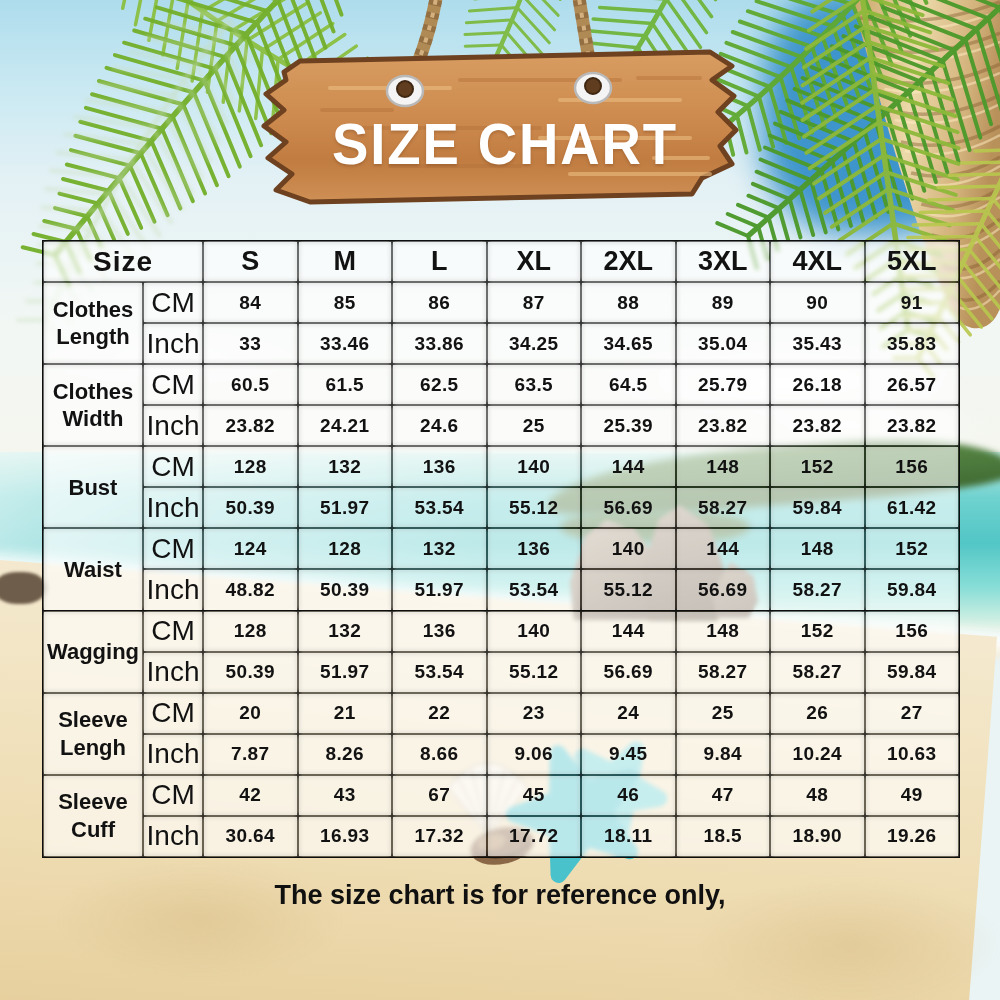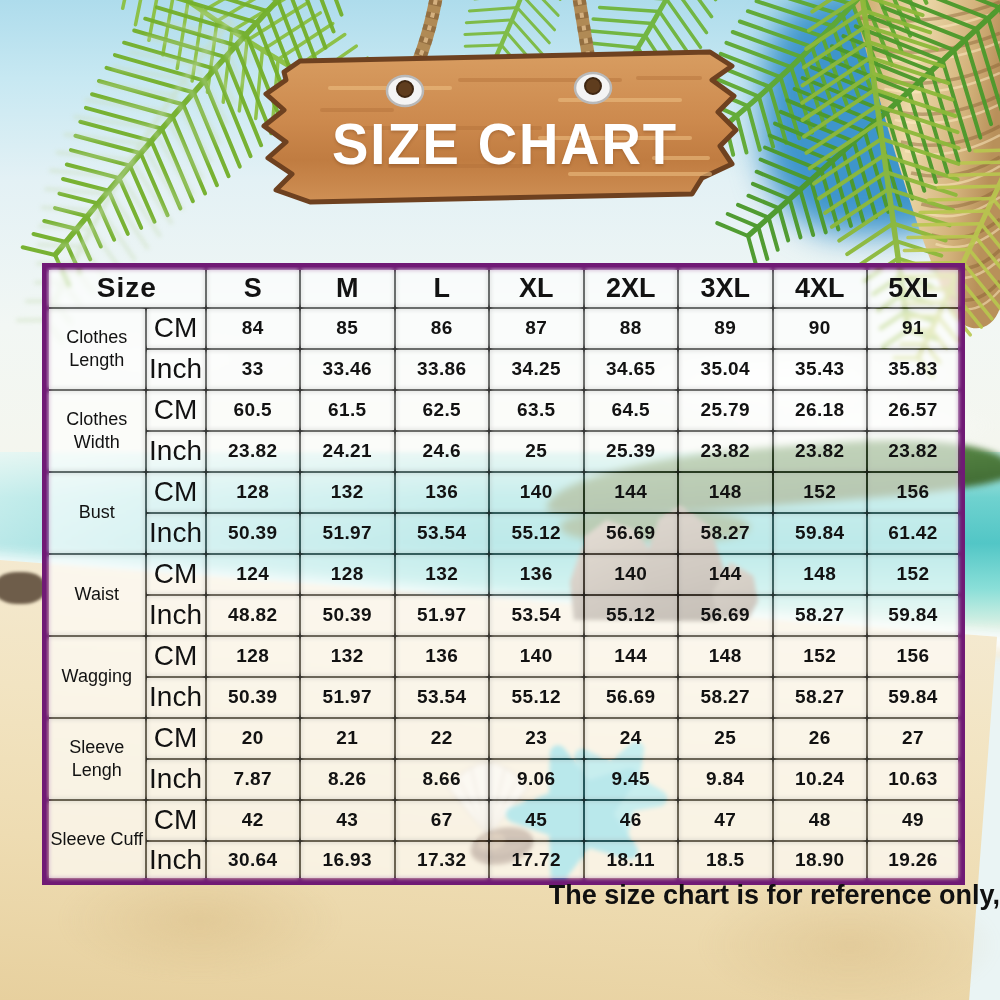--- a/index.html
+++ b/index.html
@@ -30,34 +30,34 @@
   .rock3{left:712px;top:562px;width:46px;height:56px;background:linear-gradient(160deg,#a8977f,#776753);
     clip-path:polygon(40% 0,90% 25%,100% 70%,80% 100%,10% 100%,0 55%);}
   .rock4{left:-6px;top:572px;width:52px;height:32px;background:#6e5d4a;border-radius:45%;filter:blur(1.5px);}
   .blotch{background:radial-gradient(closest-side,rgba(205,172,112,.30),rgba(205,172,112,0));filter:blur(4px);}
   
   #sign-wrap{left:240px;top:-12px;width:530px;height:245px;z-index:8;}
   #sign-title{left:250px;top:110px;width:510px;text-align:center;color:#ffffff;z-index:9;
     font-size:58px;font-weight:800;letter-spacing:2px;transform:scaleX(.94);
     text-shadow:0 2px 3px rgba(90,45,10,.25);}
   
-  #size-table{position:absolute;left:42px;top:263px;width:916px;height:618px;z-index:5;
-    border-collapse:collapse;table-layout:fixed;border:7px solid #701a75;color:#121212;}
+  #size-table{position:absolute;left:42px;top:240px;width:916px;height:618px;z-index:5;
+    border-collapse:collapse;table-layout:fixed;border:2px solid #701a75;color:#121212;}
   #size-table th,#size-table td{border:2px solid #0e0e0e;text-align:center;vertical-align:middle;
     background:rgba(255,255,255,.62);padding:0 1px;
     -webkit-backdrop-filter:blur(2px);backdrop-filter:blur(2px);}
   #size-table thead tr{height:41px;}
   #size-table tbody tr{height:41px;}
   .corner{font-size:28px;font-weight:700;letter-spacing:1px;}
   .size-h{font-size:27px;font-weight:700;}
-  .measure-label{font-size:18px;font-weight:400;line-height:1.25;}
+  .measure-label{font-size:22px;font-weight:700;line-height:1.25;}
   .unit-label{font-size:28px;font-weight:400;}
   .value-cell{font-size:19px;font-weight:700;letter-spacing:.4px;}
   
-  #footer{left:0;top:877px;width:1000px;text-align:right;z-index:6;color:#101010;
+  #footer{left:0;top:877px;width:1000px;text-align:center;z-index:6;color:#101010;
     font-size:27px;font-weight:600;line-height:37px;}
   svg{overflow:visible;display:block;}
 </style>
 </head>
 <body>
 
 <div id="scene">
   <div class="abs sky"></div>
   <div class="abs deep-sky"></div>
   <div class="abs cloud" style="left:590px;top:340px;width:380px;height:85px;"></div>

